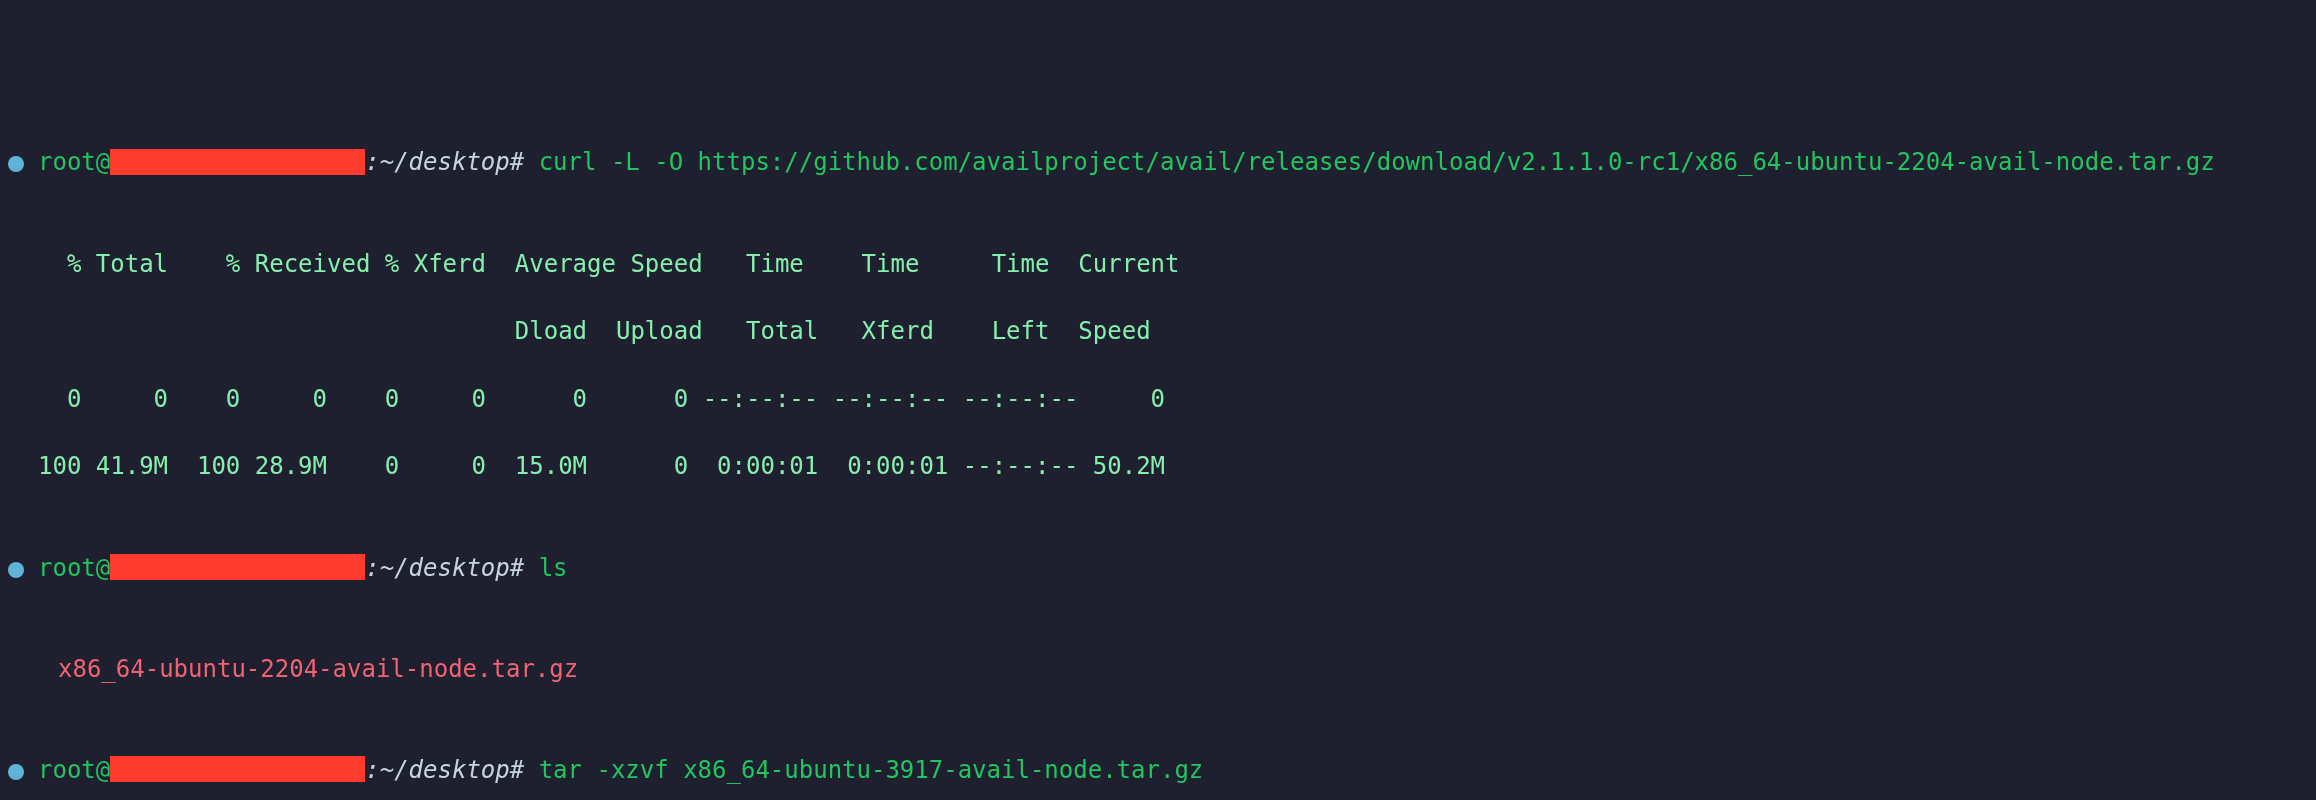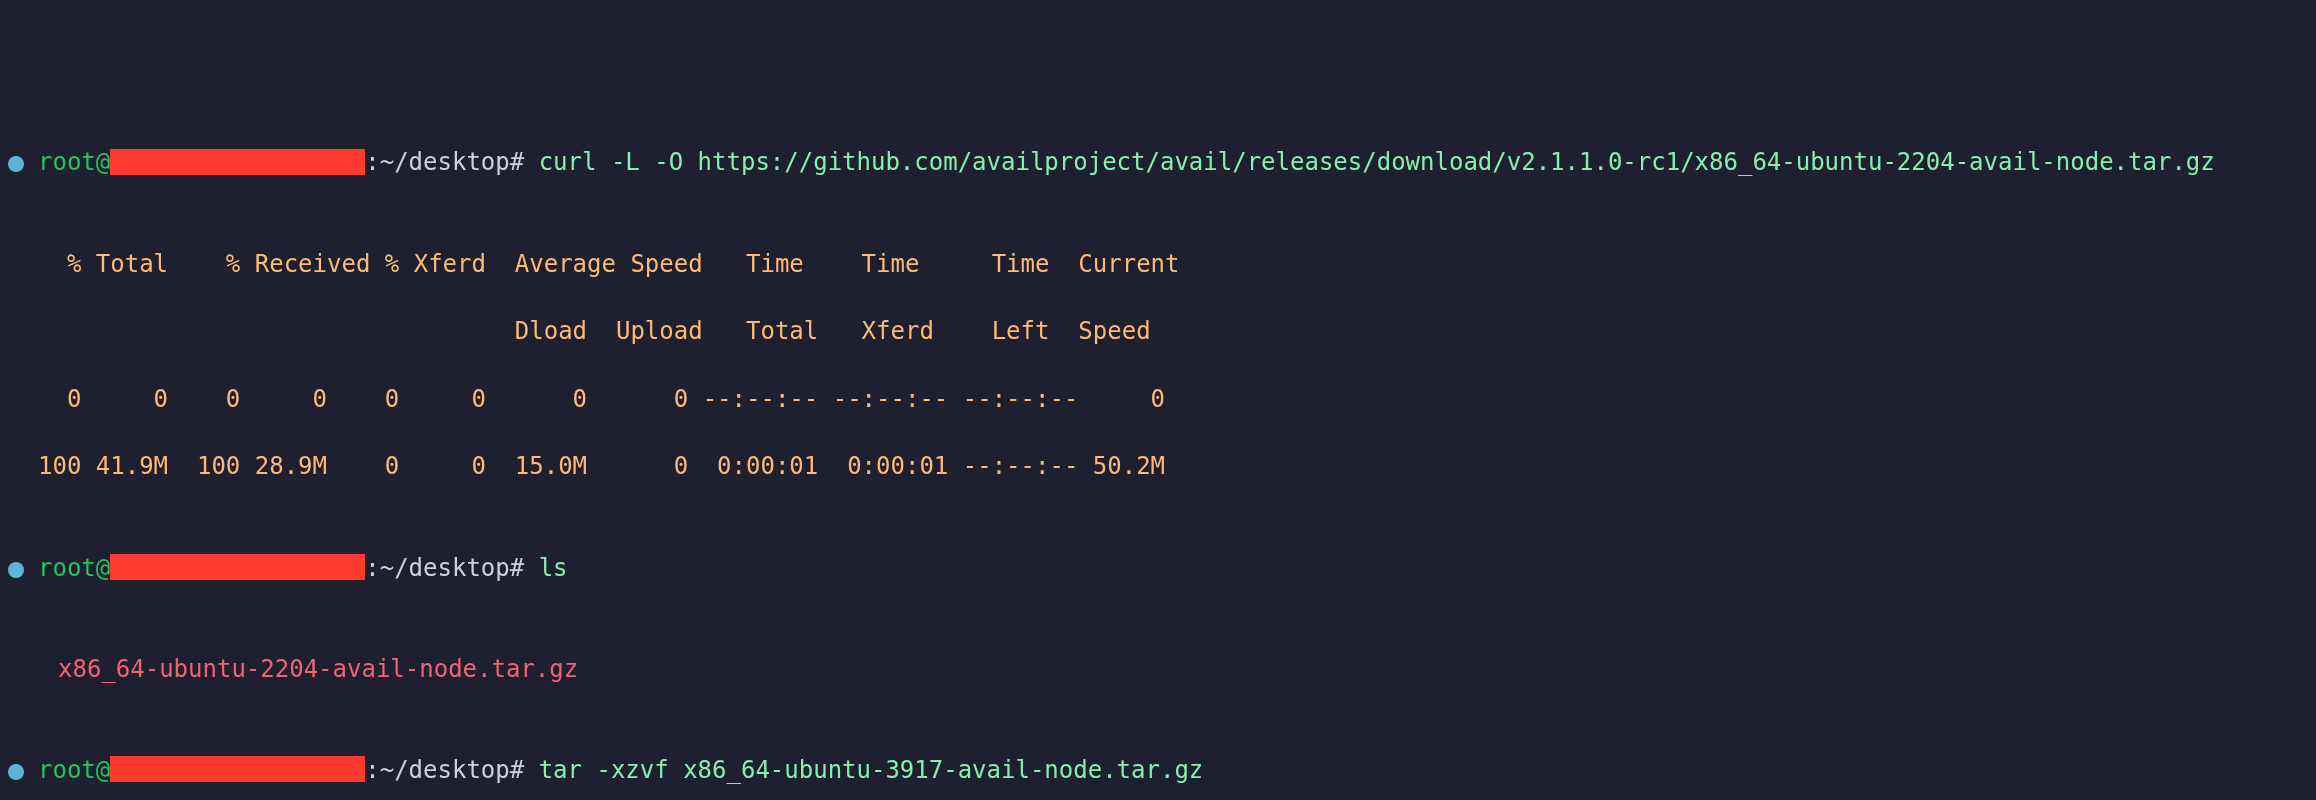--- a/index.html
+++ b/index.html
@@ -49,35 +49,36 @@
     }
     .redact {
       display: inline-block;
       background: #ff3b2f;
       height: 26px;
       vertical-align: middle;
       margin-top: -3px;
     }
     .prompt-path {
       color: #c8d3e0;
+      font-style: italic;
     }
     .cmd {
-      color: #86efac;
+      color: #22c55e;
     }
     .file-red {
       color: #f06372;
       font-weight: 500;
       margin-left: 20px;
     }
     .wrap {
       white-space: pre-wrap;
       word-break: break-all;
     }
     .output-text {
-      color: #fdba74;
+      color: #86efac;
     }
   </style>
 </head>
 <body>
 
 
 
 <div class="line">
   <span class="bullet bullet-filled"></span>
   <span class="content wrap"><span class="prompt-user">root@</span><span class="redact" style="width:255px"></span><span class="prompt-path">:~/desktop# </span><span class="cmd">curl -L -O https://github.com/availproject/avail/releases/download/v2.1.1.0-rc1/x86_64-ubuntu-2204-avail-node.tar.gz</span></span>

